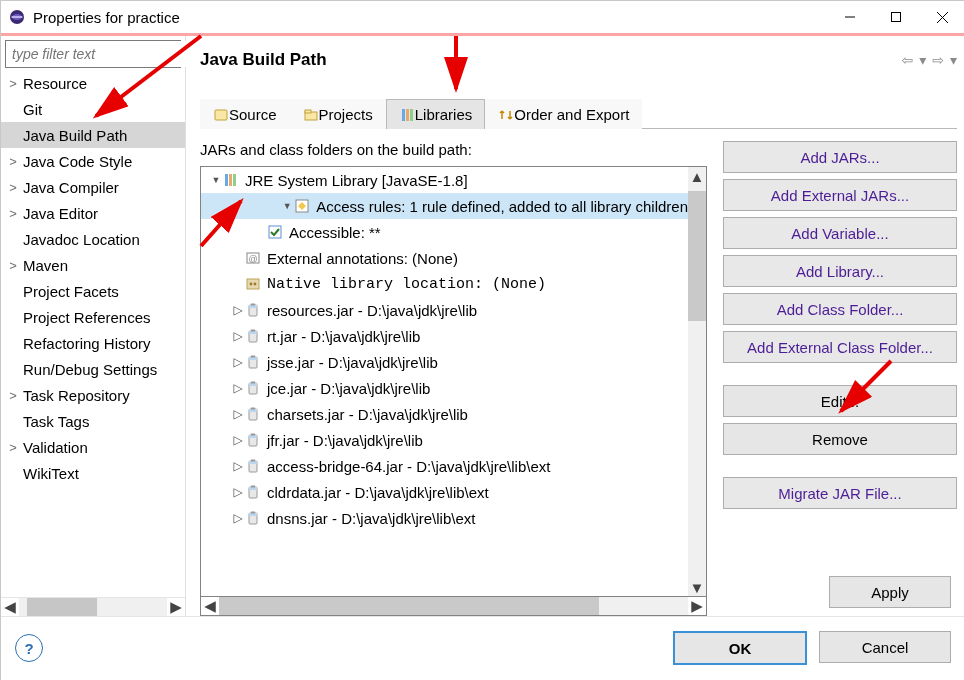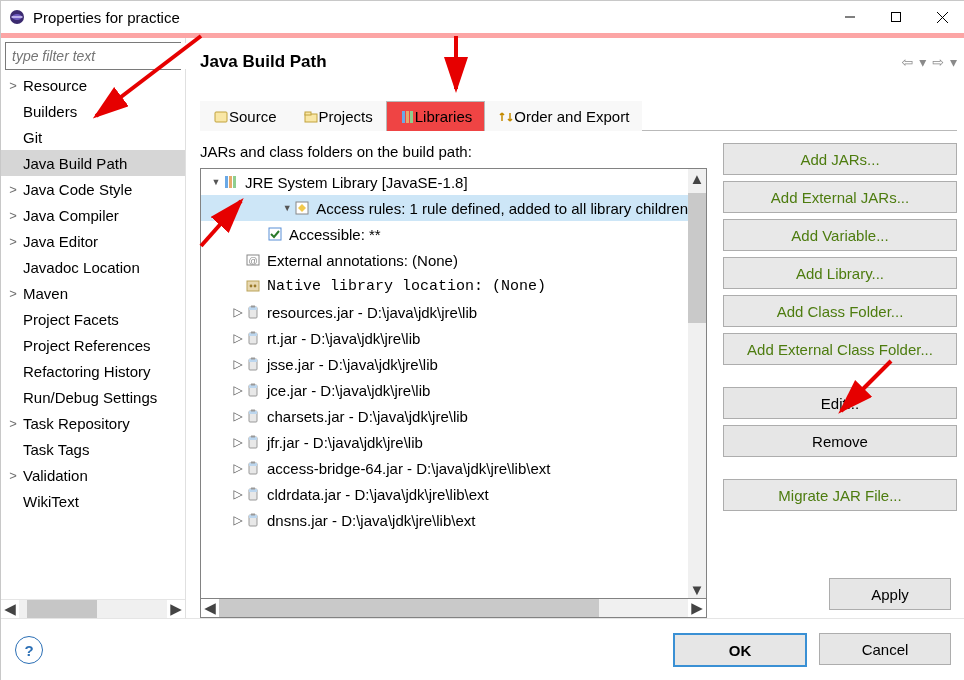--- a/index.html
+++ b/index.html
@@ -1,18 +1,18 @@
 <!DOCTYPE html>
 <html><head>
 <meta charset="utf-8">
 <style>
 html,body{margin:0;padding:0;font-family:"Segoe UI","Microsoft YaHei",Arial,sans-serif;font-size:15px;color:#000;background:#fff;}
 .app{width:964px;height:680px;background:#fff;border:1px solid #c8c8c8;position:relative;overflow:hidden;}
 
-.titlebar{height:32px;display:flex;align-items:center;border-bottom:5px solid #fca5a5;}
+.titlebar{height:32px;display:flex;align-items:center;border-bottom:3px solid #fca5a5;}
 .titlebar .app-icon{width:16px;height:16px;margin:0 8px;}
 .titlebar .title{flex:1;font-size:15px;}
 .titlebar .winbtns{display:flex;}
 .titlebar .winbtn{width:46px;height:32px;display:flex;align-items:center;justify-content:center;}
 
 .body{display:flex;height:580px;}
 .sidebar{width:184px;border-right:1px solid #e0e0e0;display:flex;flex-direction:column;}
 .filter{height:26px;margin:4px 4px 2px 4px;border:1px solid #7a7a7a;}
 .filter input{width:100%;height:100%;border:none;outline:none;padding:0 6px;font-size:14px;color:#1d4ed8;font-style:italic;}
 .nav{flex:1;overflow:hidden;}
@@ -25,42 +25,42 @@
 .sidebar-scroll .track{flex:1;height:18px;background:#f0f0f0;position:relative;}
 .sidebar-scroll .thumb{position:absolute;left:8px;width:70px;top:0;bottom:0;background:#c6c6c6;}
 
 .main{flex:1;position:relative;padding:6px 8px 0 14px;display:flex;flex-direction:column;}
 .main-head{display:flex;align-items:center;height:36px;}
 .main-head h2{margin:0;font-size:17px;font-weight:600;}
 .head-tools{margin-left:auto;display:flex;gap:6px;align-items:center;color:#8a8a8a;}
 .head-tools span{font-size:14px;}
 .tabbar{display:flex;height:30px;border-bottom:1px solid #b9b9b9;margin-top:20px;}
 .tab{display:flex;align-items:center;padding:0 12px;border:1px solid transparent;border-bottom:none;font-size:15px;position:relative;top:1px;background:#f8f8f8;}
-.tab.active{background:#ef4444;border-color:#b9b9b9;}
+.tab.active{background:#e5e5e5;border-color:#b9b9b9;}
 .tab .ticon{width:16px;height:16px;}
 .content{display:flex;gap:16px;flex:1;min-height:0;padding-top:12px;}
 .left{flex:1;min-width:0;display:flex;flex-direction:column;}
 .caption{font-size:15px;margin-bottom:8px;}
 .tree-wrap{border:1px solid #828282;flex:1;min-height:0;display:flex;}
 .tree{flex:1;overflow:hidden;font-size:15px;position:relative;}
 .trow{display:flex;align-items:center;height:26px;white-space:nowrap;}
 .trow.sel{background:#cde6f7;justify-content:flex-end;}
 .trow .tcaret{width:14px;text-align:center;color:#555;font-size:12px;}
 .trow .ticon2{width:16px;height:16px;margin-right:6px;flex:none;}
 .vscroll{width:18px;background:#f0f0f0;display:flex;flex-direction:column;}
 .vscroll .arrow{height:18px;display:flex;align-items:center;justify-content:center;color:#444;}
 .vscroll .vtrack{flex:1;position:relative;}
 .vscroll .vthumb{position:absolute;left:0;right:0;top:6px;height:130px;background:#c9c9c9;}
 .hscroll{height:18px;border:1px solid #828282;border-top:none;display:flex;}
 .hscroll .arrow{width:18px;display:flex;align-items:center;justify-content:center;color:#444;}
 .hscroll .htrack{flex:1;background:#f0f0f0;position:relative;}
 .hscroll .hthumb{position:absolute;top:0;bottom:0;left:0;width:380px;background:#c9c9c9;}
 .btns{width:234px;display:flex;flex-direction:column;gap:6px;}
 .btn{height:30px;background:#e8e8e8;border:1px solid #adadad;font-size:15px;display:flex;align-items:center;justify-content:center;}
-.btn.disabled{color:#4d7c0f;}
+.btn.disabled{color:#4c1d95;}
 .btn.enabled{color:#000;background:#e6e6e6;}
 .spacer{height:10px;}
 .applybar{position:absolute;right:14px;bottom:8px;}
 .applybar .btn{width:120px;}
 
 .footer{height:62px;border-top:1px solid #e5e5e5;display:flex;align-items:center;padding:0 14px;}
 .help{width:26px;height:26px;border:1.5px solid #2b6fb5;border-radius:50%;display:flex;align-items:center;justify-content:center;color:#2b6fb5;font-weight:bold;}
 .footer-btns{margin-left:auto;display:flex;gap:12px;}
 .footer-btns .btn{width:130px;height:30px;}
 .footer-btns .ok{border:2px solid #3a90d4;background:#e6e6e6;font-weight:bold;}
@@ -106,24 +106,20 @@
   <div class="body">
 
     <div class="sidebar">
       <div class="filter">
         <input placeholder="type filter text" style="">
       </div>
       <div class="nav" id="nav">
           <div class="nav-row">
             <span class="caret">&gt;</span>
             <span class="lbl">Resource</span>
-          </div>
-          <div class="nav-row">
-            <span class="caret"></span>
-            <span class="lbl">Builders</span>
           </div>
           <div class="nav-row">
             <span class="caret"></span>
             <span class="lbl">Git</span>
           </div>
           <div class="nav-row sel">
             <span class="caret"></span>
             <span class="lbl">Java Build Path</span>
           </div>
           <div class="nav-row">

